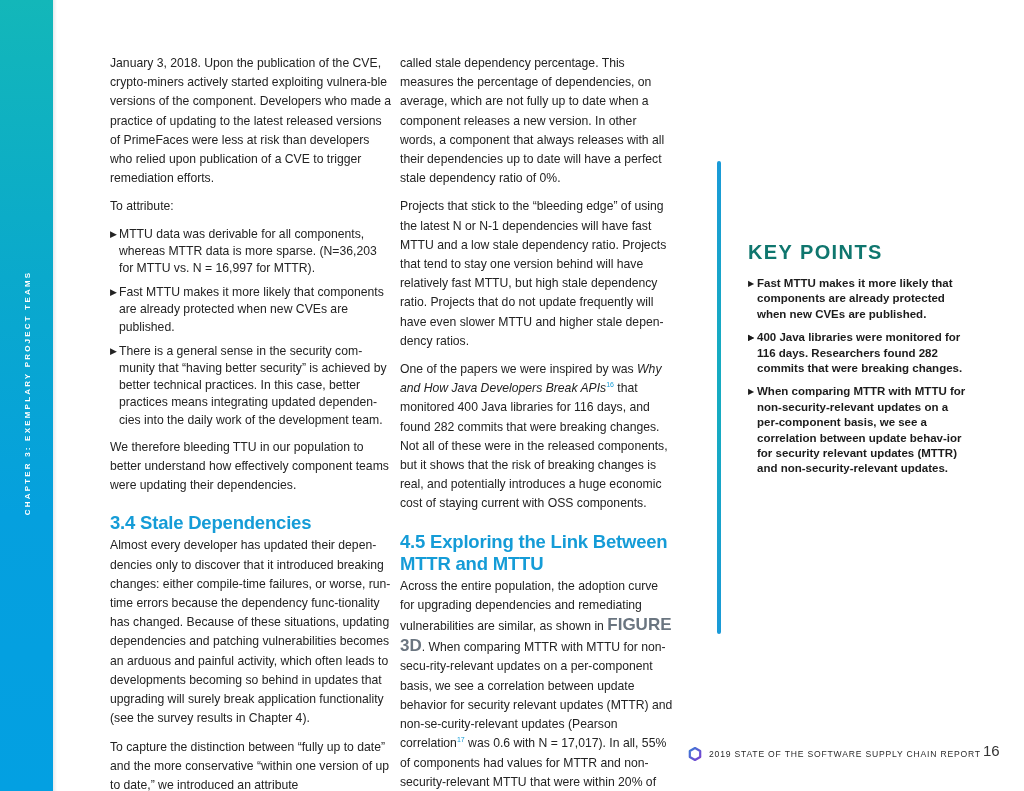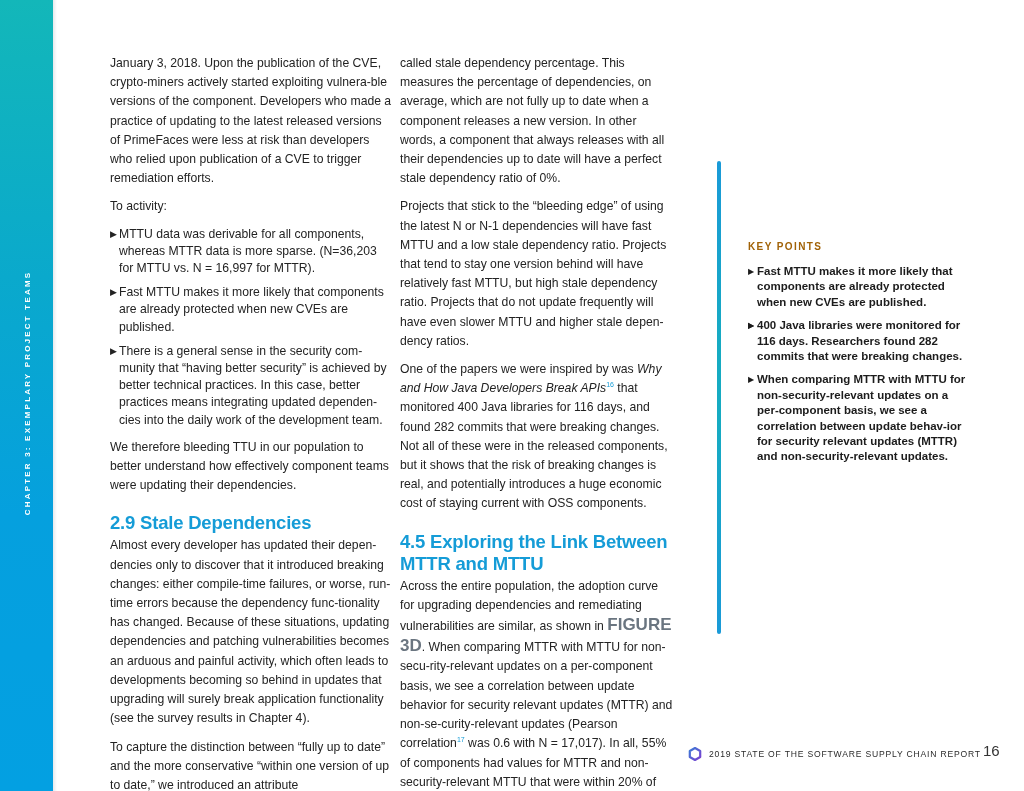--- a/index.html
+++ b/index.html
@@ -34,21 +34,21 @@
     line-height:22px; letter-spacing:-0.2px;
   }
   .fig-ref { color:#6a7580; font-weight:bold; font-size:17px; }
   sup { font-size:7px; color:#159cd7; line-height:0; }
   em { font-style:italic; }
   .accent-bar {
     position:absolute; left:717px; top:161px; width:4px; height:473px; border-radius:2px;
     background:linear-gradient(180deg,#1a9ad8 0%,#16abc2 40%,#16abc2 55%,#1a9ad8 100%);
   }
   .keypoints { position:absolute; left:748px; top:241px; width:222px; }
-  .kp-title { font-weight:bold; font-size:10px; letter-spacing:1.4px; color:#a16207; margin:0 0 12px 0; }
+  .kp-title { font-weight:bold; font-size:20px; letter-spacing:1.4px; color:#0f766e; margin:0 0 12px 0; }
   .kp-list { list-style:none; margin:0; padding:0; }
   .kp-list li {
     position:relative; padding-left:9px; font-weight:bold; font-size:11.5px; line-height:15.4px;
     color:#1c1c1c; margin-bottom:8px;
   }
   .kp-list li .tri { position:absolute; left:0; top:0; font-size:8px; }
   .footer { position:absolute; left:688px; top:744px; height:20px; display:flex; align-items:center; }
   .footer-icon { width:14px; height:14px; margin-right:7px; }
   .footer-text { font-weight:normal; font-size:8.6px; letter-spacing:0.8px; color:#2a2a2a; }
   .page-num { position:absolute; left:983px; top:742px; font-size:15px; color:#333; }
@@ -56,28 +56,28 @@
 </head>
 <body>
 
 <div class="sidebar">
   <div class="chapter-label">CHAPTER 3: EXEMPLARY PROJECT TEAMS</div>
 </div>
 <div class="sidebar-edge"></div>
 
 <div class="col col1">
   <p>January 3, 2018. Upon the publication of the CVE, crypto-miners actively started exploiting vulnera-ble versions of the component. Developers who made a practice of updating to the latest released versions of PrimeFaces were less at risk than developers who relied upon publication of a CVE to trigger remediation efforts.</p>
-  <p>To activity:</p>
+  <p>To attribute:</p>
   <ul class="bullets">
     <li><span class="tri">▶</span><span>MTTU data was derivable for all components, whereas MTTR data is more sparse. (N=36,203 for MTTU vs. N = 16,997 for MTTR).</span></li>
     <li><span class="tri">▶</span><span>Fast MTTU makes it more likely that components are already protected when new CVEs are published.</span></li>
     <li><span class="tri">▶</span><span>There is a general sense in the security com-munity that “having better security” is achieved by better technical practices. In this case, better practices means integrating updated dependen-cies into the daily work of the development team.</span></li>
   </ul>
   <p>We therefore bleeding TTU in our population to better understand how effectively component teams were updating their dependencies.</p>
-  <h2 class="section">2.9 Stale Dependencies</h2>
+  <h2 class="section">3.4 Stale Dependencies</h2>
   <p>Almost every developer has updated their depen-dencies only to discover that it introduced breaking changes: either compile-time failures, or worse, run-time errors because the dependency func-tionality has changed. Because of these situations, updating dependencies and patching vulnerabilities becomes an arduous and painful activity, which often leads to developments becoming so behind in updates that upgrading will surely break application functionality (see the survey results in Chapter 4).</p>
   <p>To capture the distinction between “fully up to date” and the more conservative “within one version of up to date,” we introduced an attribute</p>
 </div>
 
 <div class="col col2">
   <p>called stale dependency percentage. This measures the percentage of dependencies, on average, which are not fully up to date when a component releases a new version. In other words, a component that always releases with all their dependencies up to date will have a perfect stale dependency ratio of 0%.</p>
   <p>Projects that stick to the “bleeding edge” of using the latest N or N-1 dependencies will have fast MTTU and a low stale dependency ratio. Projects that tend to stay one version behind will have relatively fast MTTU, but high stale dependency ratio. Projects that do not update frequently will have even slower MTTU and higher stale depen-dency ratios.</p>
   <p><span>One of the papers we were inspired by was </span><em>Why and How Java Developers Break APIs</em><sup>16</sup><span> that monitored 400 Java libraries for 116 days, and found 282 commits that were breaking changes. Not all of these were in the released components, but it shows that the risk of breaking changes is real, and potentially introduces a huge economic cost of staying current with OSS components.</span></p>
   <h2 class="section">4.5 Exploring the Link Between MTTR and MTTU</h2>
   <p><span>Across the entire population, the adoption curve for upgrading dependencies and remediating vulnerabilities are similar, as shown in </span><span class="fig-ref">FIGURE 3D</span><span>. When comparing MTTR with MTTU for non-secu-rity-relevant updates on a per-component basis, we see a correlation between update behavior for security relevant updates (MTTR) and non-se-curity-relevant updates (Pearson correlation</span><sup>17</sup><span> was 0.6 with N = 17,017). In all, 55% of components had values for MTTR and non-security-relevant MTTU that were within 20% of each other.</span></p>

